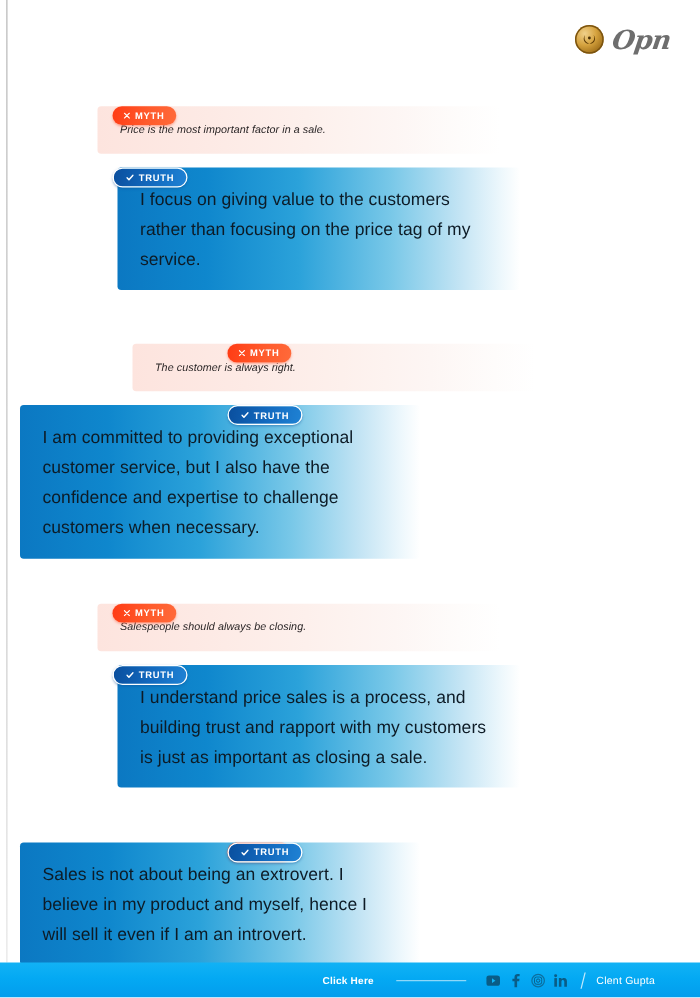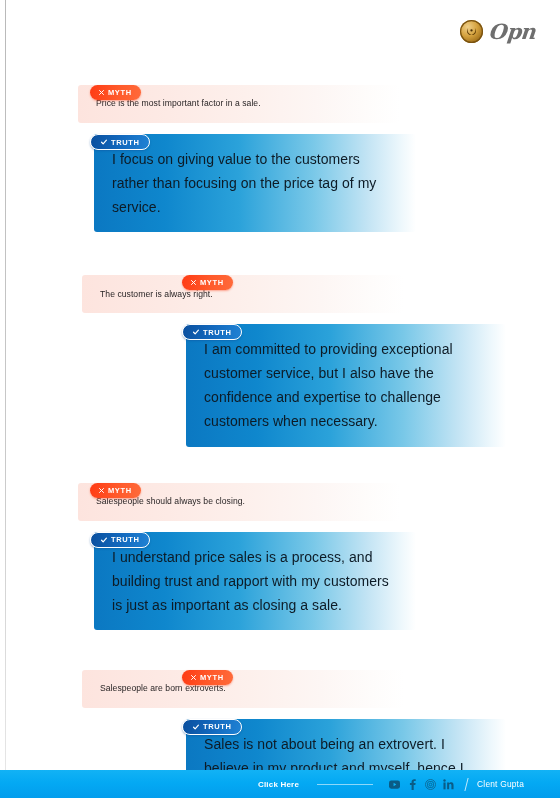--- a/index.html
+++ b/index.html
@@ -151,26 +151,26 @@
   }
   .truth-text {
     font-size: 14px;
     color: #0d1b26;
     line-height: 1.72;
     letter-spacing: .05px;
     max-width: 300px;
   }
 
   
-  .w1 .myth-box  { width: 322px; margin-left: 78px; }
+  .w1 .myth-box  { width: 322px; margin-left: 78px; font-style: italic; }
   .w1 .truth-box { width: 322px; margin-left: 78px; }
   .w1 .tag       { left: 90px; }
 
-  .w2 .myth-box  { width: 322px; margin-left: 82px; }
-  .w2 .truth-box { width: 320px; margin-left: 170px; }
+  .w2 .myth-box  { width: 322px; margin-left: 106px; font-style: italic; }
+  .w2 .truth-box { width: 320px; }
   .w2 .tag       { left: 182px; }
 
   .sp1 { height: 36px; }
   .sp2 { height: 29px; }
   .sp3 { height: 33px; }
 
   
   .footer {
     position: absolute;
     left: 0;
@@ -340,23 +340,20 @@
     <div class="pair w2">
       <div class="myth-wrap">
         <span class="tag tag-myth">
           <span class="tag-ico">
             <svg width="5" height="5" viewBox="0 0 10 10" aria-hidden="true">
               <path d="M1 1l8 8M9 1l-8 8" stroke="#fff" stroke-width="2" stroke-linecap="round"></path>
             </svg>
           </span>
           <span>MYTH</span>
         </span>
-        <div class="myth-box">
-          <span class="myth-text">Salespeople are born extroverts.</span>
-        </div>
       </div>
       <div class="truth-wrap">
         <span class="tag tag-truth">
           <span class="tag-ico">
             <svg width="6" height="6" viewBox="0 0 10 10" aria-hidden="true">
               <path d="M1 5.4l2.6 2.6L9 2" stroke="#fff" stroke-width="2" fill="none" stroke-linecap="round" stroke-linejoin="round"></path>
             </svg>
           </span>
           <span>TRUTH</span>
         </span>

